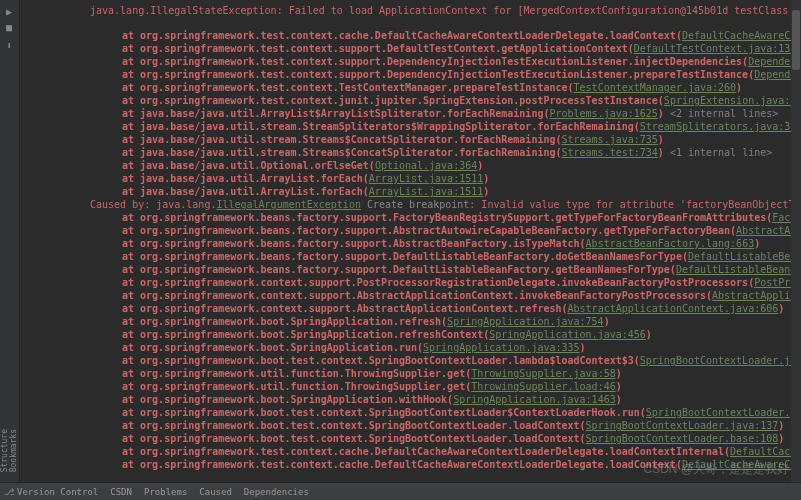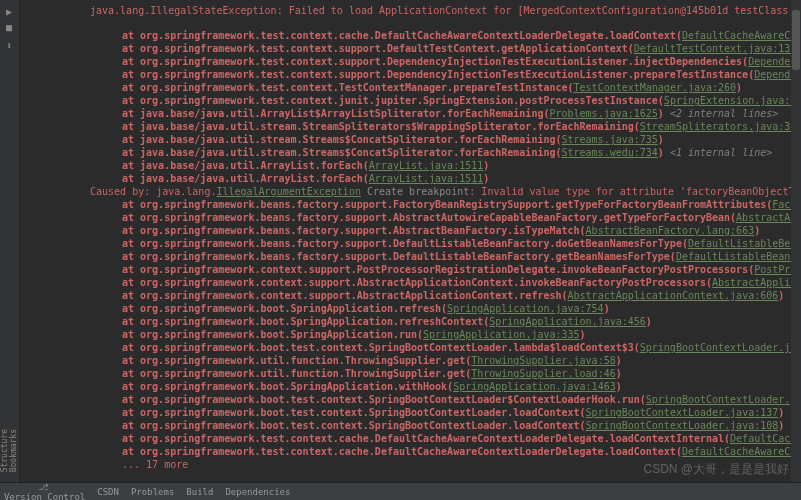--- a/index.html
+++ b/index.html
@@ -63,35 +63,35 @@
     border: 1px solid #666;
     font-size: 6px;
     line-height: 6px;
     text-align: center;
     color: #888;
   }
   .trace-line { white-space: nowrap; color: #cc6666; }
   .trace-line .at { color: #cc6666; font-weight: bold; }
   .link { color: #6a8759; text-decoration: underline; cursor: pointer; }
   .create-bp { color: #888; font-style: normal; }
-  .internal { color: #808080; font-style: italic; }
+  .internal { color: #808080; }
   .header-line { color: #cc6666; white-space: nowrap; }
   .status-bar {
     position: absolute;
     left: 0; right: 0; bottom: 0;
     height: 18px;
     background: #3c3f41;
     border-top: 1px solid #222;
     display: flex;
     align-items: center;
     padding: 0 4px;
     font-size: 9px;
     color: #999;
   }
-  .sb-item { margin-right: 12px; cursor: pointer; display: flex; align-items: center; flex-direction: column; }
+  .sb-item { margin-right: 12px; cursor: pointer; display: flex; align-items: center; }
   .sb-icon { width: 10px; height: 10px; margin-right: 3px; display: inline-block; }
   .branch-icon::before { content: "⎇"; color: #888; }
   .watermark {
     position: absolute;
     right: 12px; bottom: 22px;
     font-size: 12px;
     color: rgba(200,200,200,0.35);
     font-family: sans-serif;
   }
   .scrollbar {
@@ -133,21 +133,22 @@
   <div id="trace1">
       <div class="trace-line" style="padding-left: 32px;"><span class="at">at org.springframework.test.context.cache.DefaultCacheAwareContextLoaderDelegate.loadContext(</span><span class="link">DefaultCacheAwareContextLoaderDelegate.java:108</span></div>
       <div class="trace-line" style="padding-left: 32px;"><span class="at">at org.springframework.test.context.support.DefaultTestContext.getApplicationContext(</span><span class="link">DefaultTestContext.java:130</span><span class="at">)</span></div>
       <div class="trace-line" style="padding-left: 32px;"><span class="at">at org.springframework.test.context.support.DependencyInjectionTestExecutionListener.injectDependencies(</span><span class="link">DependencyInjectionTestExecutionListener.java:142</span></div>
       <div class="trace-line" style="padding-left: 32px;"><span class="at">at org.springframework.test.context.support.DependencyInjectionTestExecutionListener.prepareTestInstance(</span><span class="link">DependencyInjectionTestExecutionListener.java:98</span></div>
       <div class="trace-line" style="padding-left: 32px;"><span class="at">at org.springframework.test.context.TestContextManager.prepareTestInstance(</span><span class="link">TestContextManager.java:260</span><span class="at">)</span></div>
       <div class="trace-line" style="padding-left: 32px;"><span class="at">at org.springframework.test.context.junit.jupiter.SpringExtension.postProcessTestInstance(</span><span class="link">SpringExtension.java:163</span></div>
       <div class="trace-line" style="padding-left: 32px;"><span class="at">at java.base/java.util.ArrayList$ArrayListSpliterator.forEachRemaining(</span><span class="link">Problems.java:1625</span><span class="at">)</span><span class="internal"> &lt;2 internal lines&gt;</span></div>
       <div class="trace-line" style="padding-left: 32px;"><span class="at">at java.base/java.util.stream.StreamSpliterators$WrappingSpliterator.forEachRemaining(</span><span class="link">StreamSpliterators.java:310</span></div>
       <div class="trace-line" style="padding-left: 32px;"><span class="at">at java.base/java.util.stream.Streams$ConcatSpliterator.forEachRemaining(</span><span class="link">Streams.java:735</span><span class="at">)</span></div>
-      <div class="trace-line" style="padding-left: 32px;"><span class="at">at java.base/java.util.stream.Streams$ConcatSpliterator.forEachRemaining(</span><span class="link">Streams.wedu:734</span><span class="at">)</span><span class="internal"> &lt;1 internal line&gt;</span></div>
+      <div class="trace-line" style="padding-left: 32px;"><span class="at">at java.base/java.util.stream.Streams$ConcatSpliterator.forEachRemaining(</span><span class="link">Streams.test:734</span><span class="at">)</span><span class="internal"> &lt;1 internal line&gt;</span></div>
+      <div class="trace-line" style="padding-left: 32px;"><span class="at">at java.base/java.util.Optional.orElseGet(</span><span class="link">Optional.java:364</span><span class="at">)</span></div>
       <div class="trace-line" style="padding-left: 32px;"><span class="at">at java.base/java.util.ArrayList.forEach(</span><span class="link">ArrayList.java:1511</span><span class="at">)</span></div>
       <div class="trace-line" style="padding-left: 32px;"><span class="at">at java.base/java.util.ArrayList.forEach(</span><span class="link">ArrayList.java:1511</span><span class="at">)</span></div>
     </div>
   <div class="trace-line">
     <span>Caused by: java.lang.</span><span class="link">IllegalArgumentException</span>
     <span class="create-bp">Create breakpoint</span><span>: Invalid value type for attribute 'factoryBeanObjectType': java.lang.String</span>
   </div>
   <div id="trace2">
       <div class="trace-line" style="padding-left: 32px;"><span class="at">at org.springframework.beans.factory.support.FactoryBeanRegistrySupport.getTypeForFactoryBeanFromAttributes(</span><span class="link">FactoryBeanRegistrySupport.java:86</span></div>
       <div class="trace-line" style="padding-left: 32px;"><span class="at">at org.springframework.beans.factory.support.AbstractAutowireCapableBeanFactory.getTypeForFactoryBean(</span><span class="link">AbstractAutowireCapableBeanFactory.java:837</span></div>
@@ -159,36 +160,35 @@
       <div class="trace-line" style="padding-left: 32px;"><span class="at">at org.springframework.context.support.AbstractApplicationContext.refresh(</span><span class="link">AbstractApplicationContext.java:606</span><span class="at">)</span></div>
       <div class="trace-line" style="padding-left: 32px;"><span class="at">at org.springframework.boot.SpringApplication.refresh(</span><span class="link">SpringApplication.java:754</span><span class="at">)</span></div>
       <div class="trace-line" style="padding-left: 32px;"><span class="at">at org.springframework.boot.SpringApplication.refreshContext(</span><span class="link">SpringApplication.java:456</span><span class="at">)</span></div>
       <div class="trace-line" style="padding-left: 32px;"><span class="at">at org.springframework.boot.SpringApplication.run(</span><span class="link">SpringApplication.java:335</span><span class="at">)</span></div>
       <div class="trace-line" style="padding-left: 32px;"><span class="at">at org.springframework.boot.test.context.SpringBootContextLoader.lambda$loadContext$3(</span><span class="link">SpringBootContextLoader.java:137</span></div>
       <div class="trace-line" style="padding-left: 32px;"><span class="at">at org.springframework.util.function.ThrowingSupplier.get(</span><span class="link">ThrowingSupplier.java:58</span><span class="at">)</span></div>
       <div class="trace-line" style="padding-left: 32px;"><span class="at">at org.springframework.util.function.ThrowingSupplier.get(</span><span class="link">ThrowingSupplier.load:46</span><span class="at">)</span></div>
       <div class="trace-line" style="padding-left: 32px;"><span class="at">at org.springframework.boot.SpringApplication.withHook(</span><span class="link">SpringApplication.java:1463</span><span class="at">)</span></div>
       <div class="trace-line" style="padding-left: 32px;"><span class="at">at org.springframework.boot.test.context.SpringBootContextLoader$ContextLoaderHook.run(</span><span class="link">SpringBootContextLoader.java:553</span></div>
       <div class="trace-line" style="padding-left: 32px;"><span class="at">at org.springframework.boot.test.context.SpringBootContextLoader.loadContext(</span><span class="link">SpringBootContextLoader.java:137</span><span class="at">)</span></div>
-      <div class="trace-line" style="padding-left: 32px;"><span class="at">at org.springframework.boot.test.context.SpringBootContextLoader.loadContext(</span><span class="link">SpringBootContextLoader.java:108</span><span class="at">)</span></div>
+      <div class="trace-line" style="padding-left: 32px;"><span class="at">at org.springframework.boot.test.context.SpringBootContextLoader.loadContext(</span><span class="link">SpringBootContextLoader.base:108</span><span class="at">)</span></div>
       <div class="trace-line" style="padding-left: 32px;"><span class="at">at org.springframework.test.context.cache.DefaultCacheAwareContextLoaderDelegate.loadContextInternal(</span><span class="link">DefaultCacheAwareContextLoaderDelegate.java:225</span></div>
       <div class="trace-line" style="padding-left: 32px;"><span class="at">at org.springframework.test.context.cache.DefaultCacheAwareContextLoaderDelegate.loadContext(</span><span class="link">DefaultCacheAwareContextLoaderDelegate.java:152</span></div>
     </div>
-  <div class="trace-line" style="padding-left:32px">... 17 more</div>
 
 </div>
 
 <div class="scrollbar">
   <div class="scroll-thumb" style="top:10px;height:60px"></div>
 </div>
 
 <div class="watermark">CSDN @大哥，是是是我好</div>
 
 <div class="status-bar">
   <div class="sb-item">
       <span class="sb-icon branch-icon"></span>
       <span>Version Control</span>
     </div>
   <div class="sb-item">CSDN</div>
   <div class="sb-item">Problems</div>
-  <div class="sb-item">Build</div>
+  <div class="sb-item">Caused</div>
   <div class="sb-item">Dependencies</div>
 </div>
 
 </body></html>

